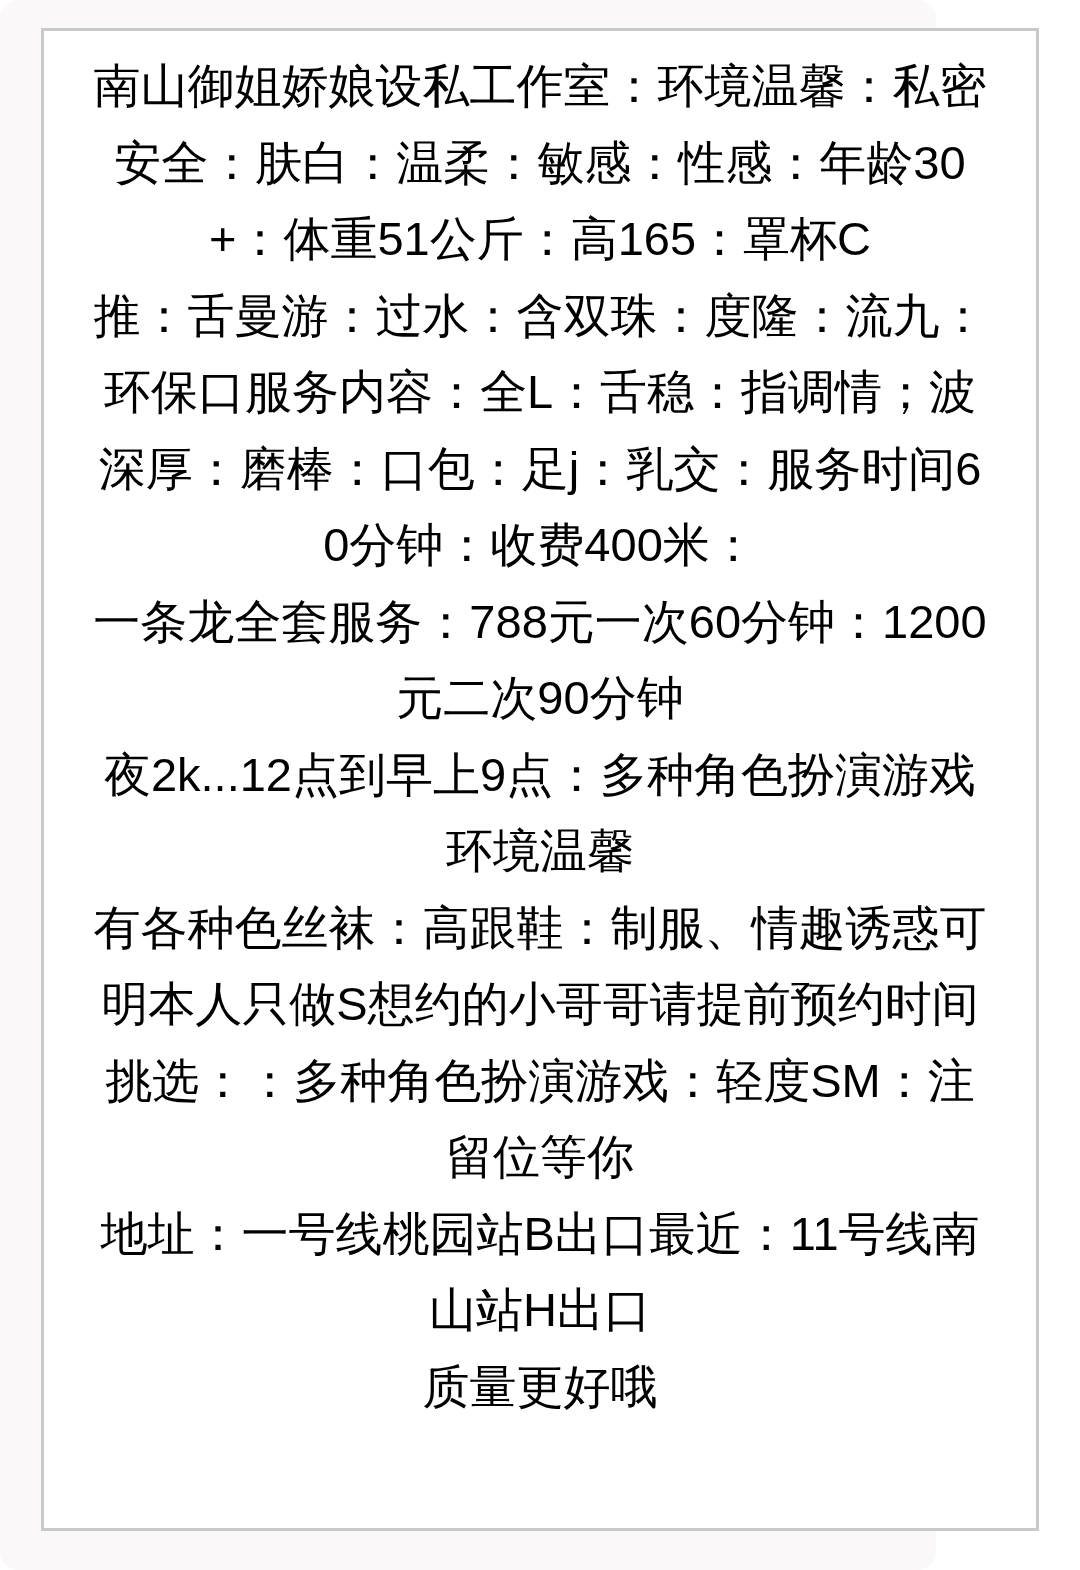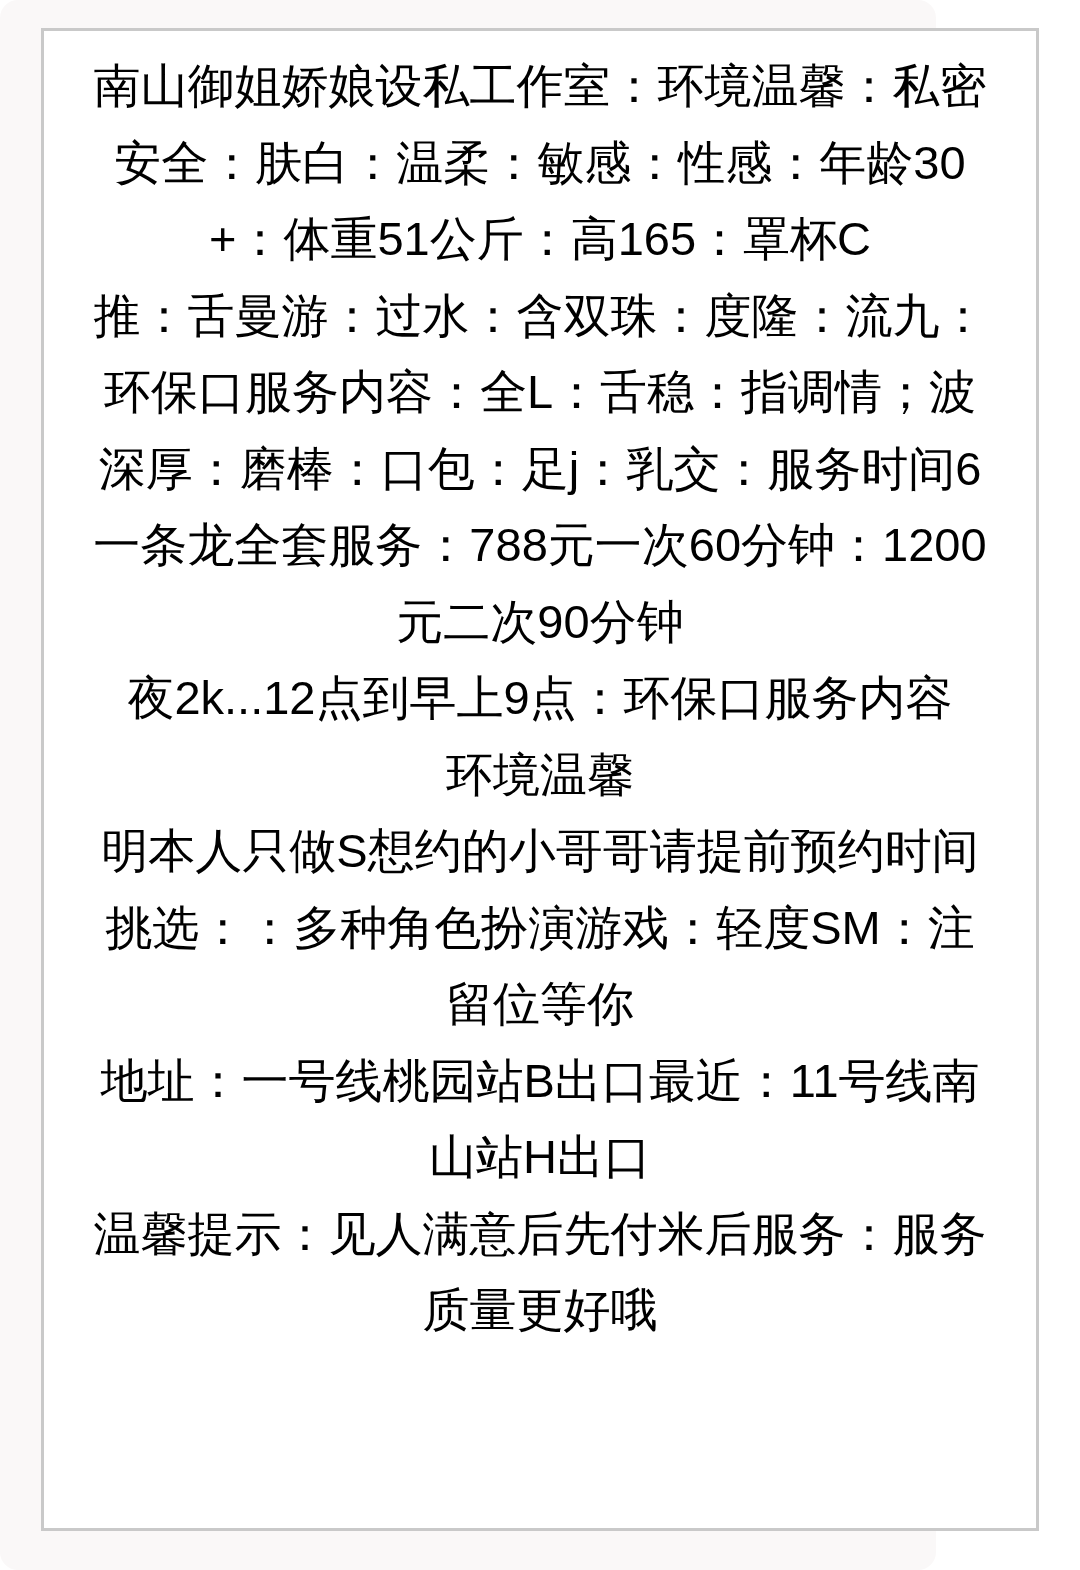--- a/index.html
+++ b/index.html
@@ -45,26 +45,27 @@
 
 <div class="page" style="background: rgb(250, 248, 248);">
   <div class="card" style="background: rgb(255, 255, 255); border-color: rgb(201, 201, 201);">
     <div class="text-block" style="color: rgb(0, 0, 0);">
         <div class="line">南山御姐娇娘设私工作室：环境温馨：私密</div>
         <div class="line">安全：肤白：温柔：敏感：性感：年龄30</div>
         <div class="line">+：体重51公斤：高165：罩杯C</div>
         <div class="line">推：舌曼游：过水：含双珠：度隆：流九：</div>
         <div class="line">环保口服务内容：全L：舌稳：指调情；波</div>
         <div class="line">深厚：磨棒：口包：足j：乳交：服务时间6</div>
+        <div class="line">0分钟：收费400米：</div>
         <div class="line">一条龙全套服务：788元一次60分钟：1200</div>
         <div class="line">元二次90分钟</div>
-        <div class="line">夜2k...12点到早上9点：环保口服务内容</div>
+        <div class="line">夜2k...12点到早上9点：多种角色扮演游戏</div>
         <div class="line">环境温馨</div>
+        <div class="line">有各种色丝袜：高跟鞋：制服、情趣诱惑可</div>
         <div class="line">明本人只做S想约的小哥哥请提前预约时间</div>
         <div class="line">挑选：：多种角色扮演游戏：轻度SM：注</div>
         <div class="line">留位等你</div>
         <div class="line">地址：一号线桃园站B出口最近：11号线南</div>
         <div class="line">山站H出口</div>
-        <div class="line">温馨提示：见人满意后先付米后服务：服务</div>
         <div class="line">质量更好哦</div>
       </div>
   </div>
 </div>
 
 </body></html>

